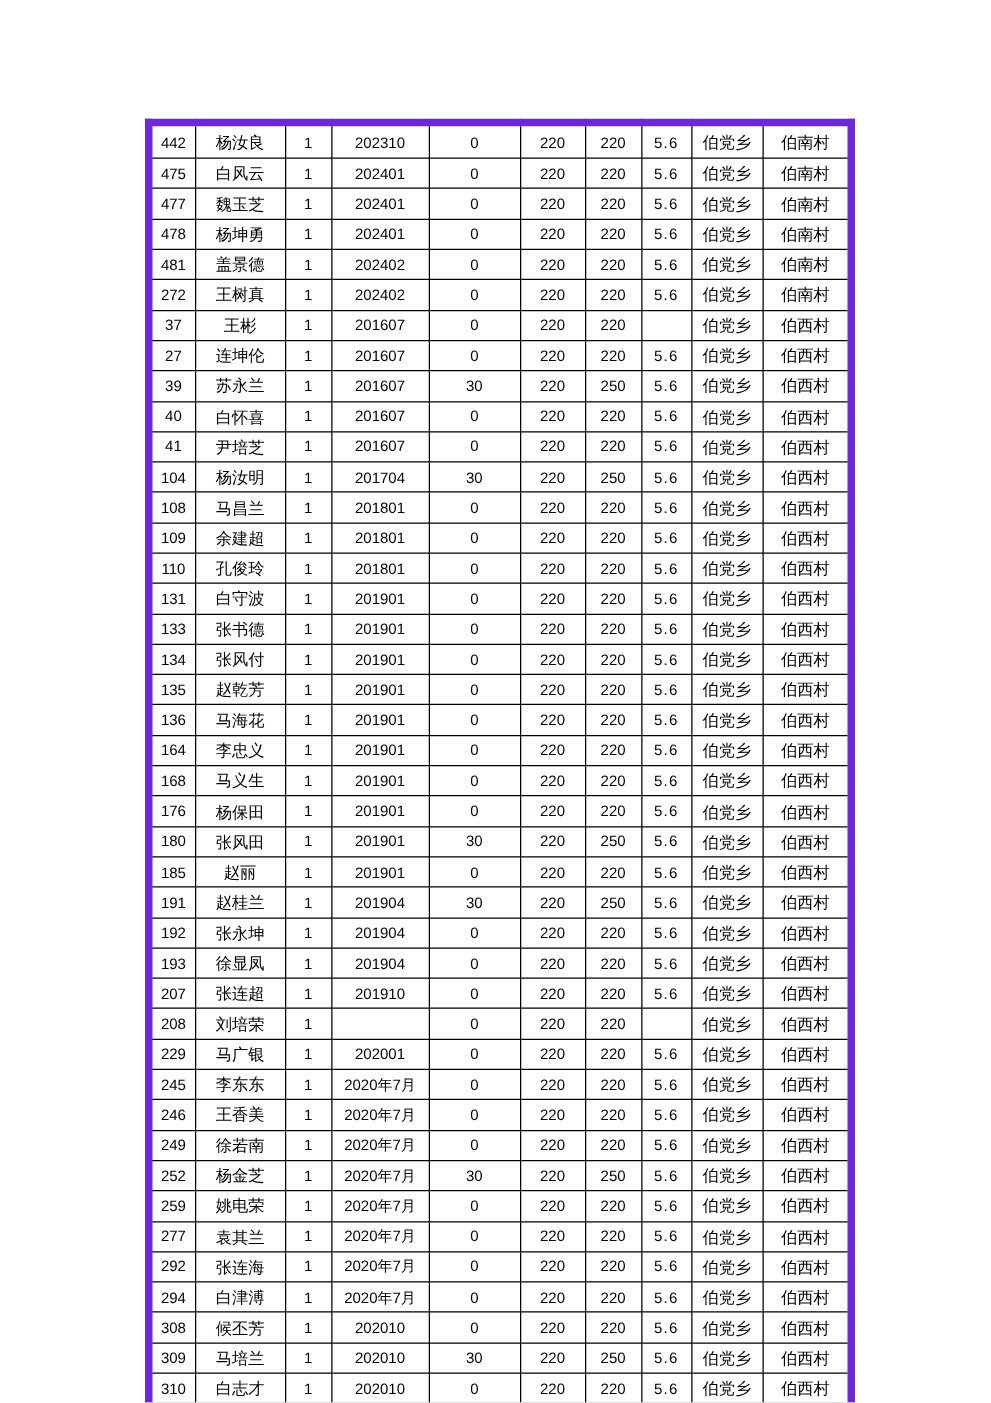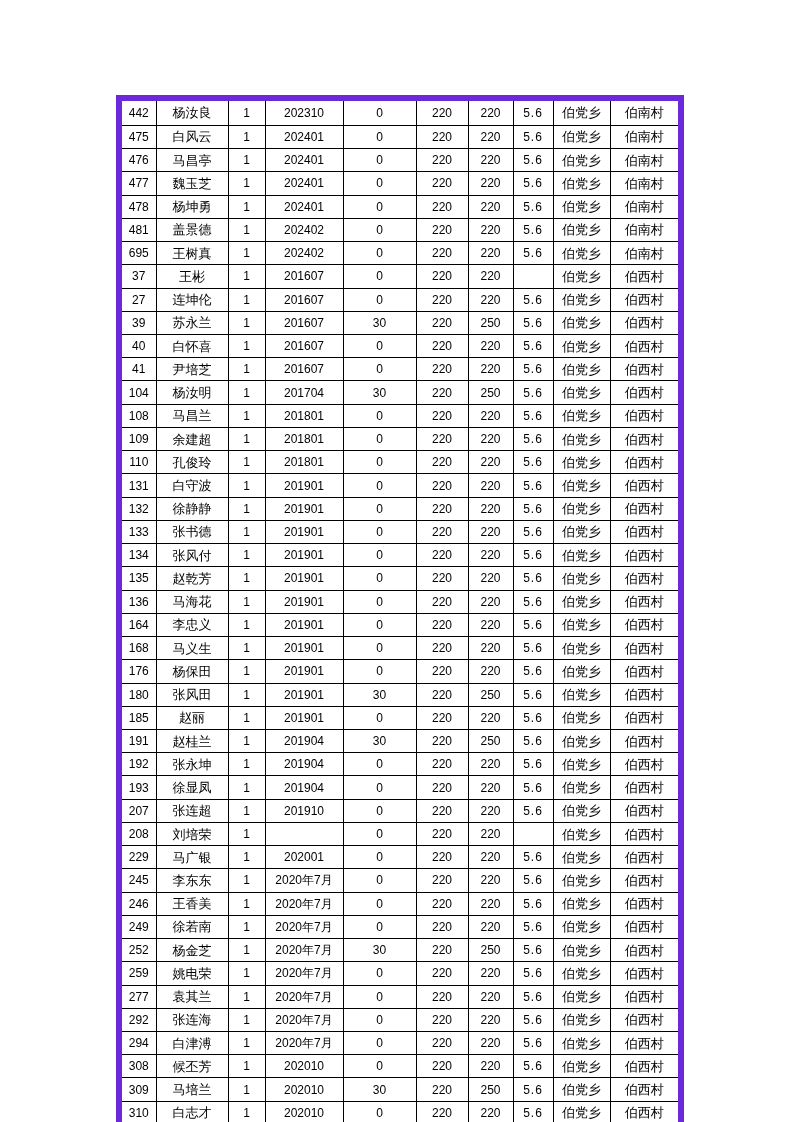--- a/index.html
+++ b/index.html
@@ -87,32 +87,20 @@
           <td class="col-count">1</td>
           <td class="col-date">202401</td>
           <td class="col-adjust">0</td>
           <td class="col-base">220</td>
           <td class="col-total">220</td>
           <td class="col-rate">5.6</td>
           <td class="col-township">伯党乡</td>
           <td class="col-village">伯南村</td>
         </tr>
         <tr>
-          <td class="col-id">476</td>
-          <td class="col-name">马昌亭</td>
-          <td class="col-count">1</td>
-          <td class="col-date">202401</td>
-          <td class="col-adjust">0</td>
-          <td class="col-base">220</td>
-          <td class="col-total">220</td>
-          <td class="col-rate">5.6</td>
-          <td class="col-township">伯党乡</td>
-          <td class="col-village">伯南村</td>
-        </tr>
-        <tr>
           <td class="col-id">477</td>
           <td class="col-name">魏玉芝</td>
           <td class="col-count">1</td>
           <td class="col-date">202401</td>
           <td class="col-adjust">0</td>
           <td class="col-base">220</td>
           <td class="col-total">220</td>
           <td class="col-rate">5.6</td>
           <td class="col-township">伯党乡</td>
           <td class="col-village">伯南村</td>
@@ -135,21 +123,21 @@
           <td class="col-count">1</td>
           <td class="col-date">202402</td>
           <td class="col-adjust">0</td>
           <td class="col-base">220</td>
           <td class="col-total">220</td>
           <td class="col-rate">5.6</td>
           <td class="col-township">伯党乡</td>
           <td class="col-village">伯南村</td>
         </tr>
         <tr>
-          <td class="col-id">695</td>
+          <td class="col-id">272</td>
           <td class="col-name">王树真</td>
           <td class="col-count">1</td>
           <td class="col-date">202402</td>
           <td class="col-adjust">0</td>
           <td class="col-base">220</td>
           <td class="col-total">220</td>
           <td class="col-rate">5.6</td>
           <td class="col-township">伯党乡</td>
           <td class="col-village">伯南村</td>
         </tr>
@@ -257,32 +245,20 @@
           <td class="col-adjust">0</td>
           <td class="col-base">220</td>
           <td class="col-total">220</td>
           <td class="col-rate">5.6</td>
           <td class="col-township">伯党乡</td>
           <td class="col-village">伯西村</td>
         </tr>
         <tr>
           <td class="col-id">131</td>
           <td class="col-name">白守波</td>
-          <td class="col-count">1</td>
-          <td class="col-date">201901</td>
-          <td class="col-adjust">0</td>
-          <td class="col-base">220</td>
-          <td class="col-total">220</td>
-          <td class="col-rate">5.6</td>
-          <td class="col-township">伯党乡</td>
-          <td class="col-village">伯西村</td>
-        </tr>
-        <tr>
-          <td class="col-id">132</td>
-          <td class="col-name">徐静静</td>
           <td class="col-count">1</td>
           <td class="col-date">201901</td>
           <td class="col-adjust">0</td>
           <td class="col-base">220</td>
           <td class="col-total">220</td>
           <td class="col-rate">5.6</td>
           <td class="col-township">伯党乡</td>
           <td class="col-village">伯西村</td>
         </tr>
         <tr>

